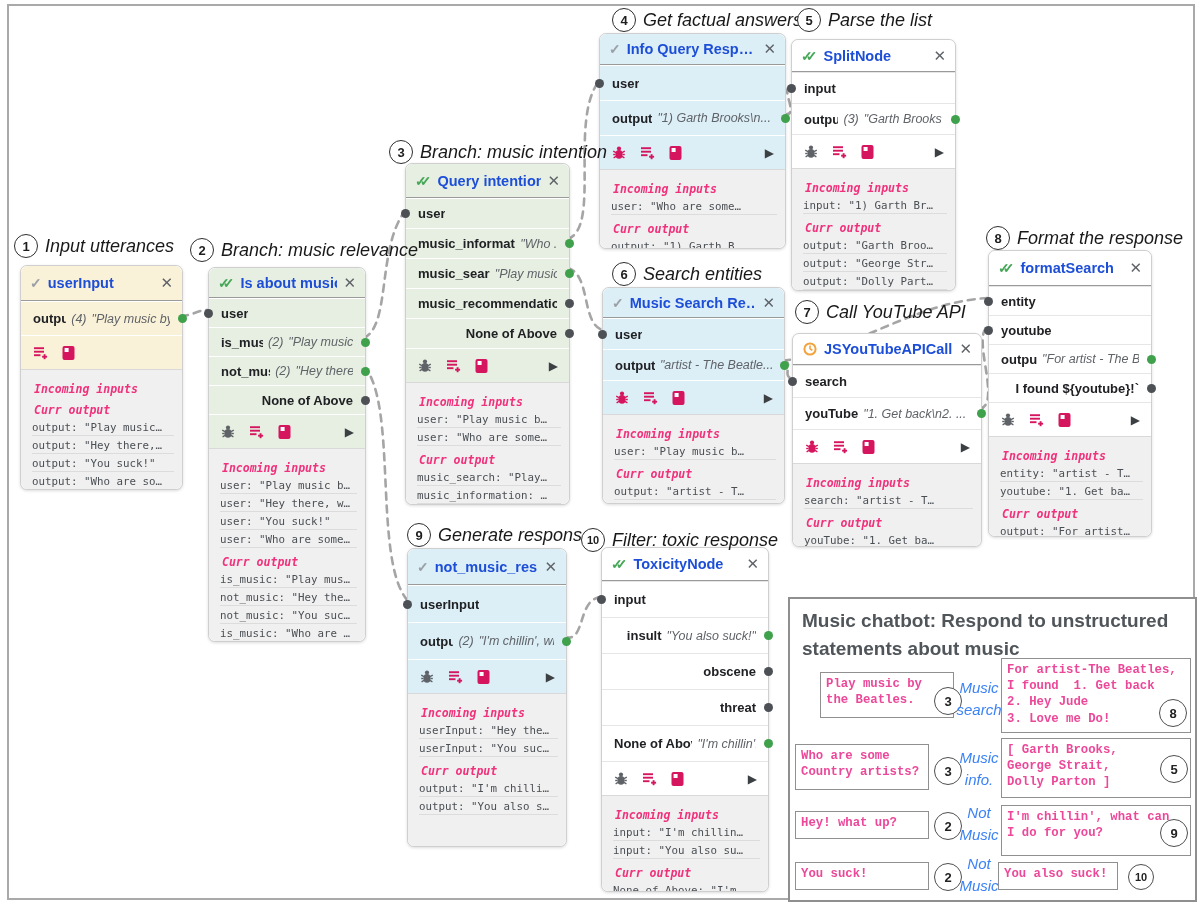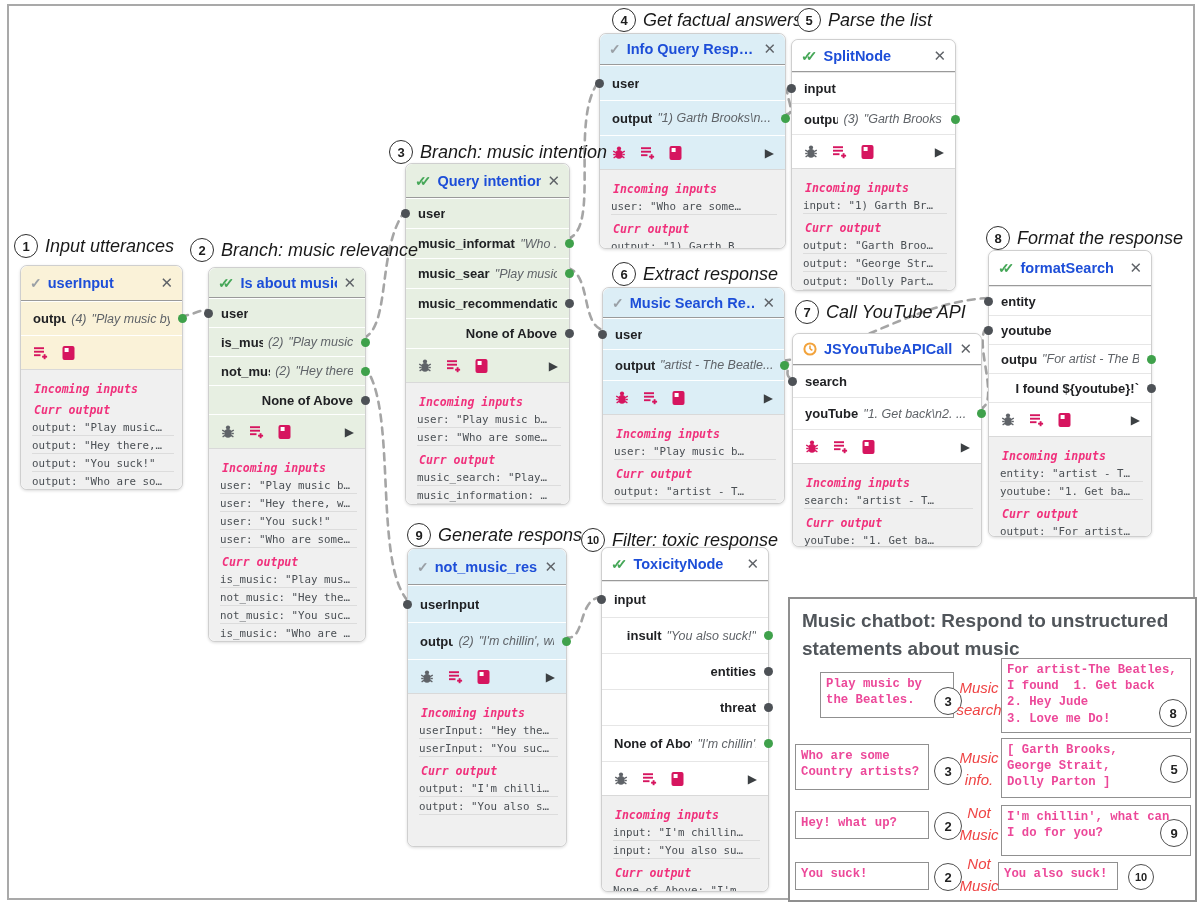--- a/index.html
+++ b/index.html
@@ -57,21 +57,21 @@
   
   #panel{position:absolute;z-index:2;background:#fff;border:2px solid #8f8f8f;}
   #panel-title{position:absolute;left:12px;top:8px;right:10px;font-weight:bold;font-size:19px;
                line-height:1.45;color:#50555a;}
   .tbox{position:absolute;z-index:3;border:1.5px solid #909090;background:#fff;
         font-family:"Liberation Mono",monospace;font-weight:bold;font-size:12.3px;
         line-height:1.32;color:#ec4899;padding:3px 5px;white-space:pre;overflow:hidden;
         box-sizing:border-box;}
   .ref{position:absolute;z-index:4;border:1.6px solid #4f4f4f;border-radius:50%;background:#fff;
        display:flex;align-items:center;justify-content:center;font-weight:bold;color:#222;}
-  .vlabel{position:absolute;z-index:4;text-align:center;font-style:italic;color:#ef4444;
+  .vlabel{position:absolute;z-index:4;text-align:center;font-style:italic;color:#3b82f6;
           font-size:15px;line-height:1.45;}
 </style>
 </head>
 <body>
 
 <div id="stage">
   <div id="frame"></div>
 <svg id="edge-layer" width="1200" height="907">
       <defs>
         <marker id="arr" markerWidth="9" markerHeight="9" refX="7" refY="4" orient="auto">
@@ -561,21 +561,21 @@
       <div class="row" style="height: 35px;">
         <span class="nm">input</span>
         <span class="dot dl dark"></span>
       </div>
       <div class="row r-right" style="height: 35px;">
         <span class="nm">insult</span>
         <span class="val">"You also suck!"</span>
         <span class="dot dr green"></span>
       </div>
       <div class="row r-right" style="height: 35px;">
-        <span class="nm">entities</span>
+        <span class="nm">obscene</span>
         <span class="dot dr dark"></span>
       </div>
       <div class="row r-right" style="height: 35px;">
         <span class="nm">threat</span>
         <span class="dot dr dark"></span>
       </div>
       <div class="row" style="height: 35px;">
         <span class="nm">None of Above</span>
         <span class="val">"I'm chillin'...</span>
         <span class="dot dr green"></span>
@@ -627,21 +627,21 @@
     <div class="step" style="left: 612px; top: 8px;">
       <span class="num">4</span>
       <span>Get factual answers</span>
     </div>
     <div class="step" style="left: 797px; top: 8px;">
       <span class="num">5</span>
       <span>Parse the list</span>
     </div>
     <div class="step" style="left: 612px; top: 262px;">
       <span class="num">6</span>
-      <span>Extract response</span>
+      <span>Search entities</span>
     </div>
     <div class="step" style="left: 795px; top: 300px;">
       <span class="num">7</span>
       <span>Call YouTube API</span>
     </div>
     <div class="step" style="left: 986px; top: 226px;">
       <span class="num">8</span>
       <span>Format the response</span>
     </div>
     <div class="step" style="left: 407px; top: 523px;">

